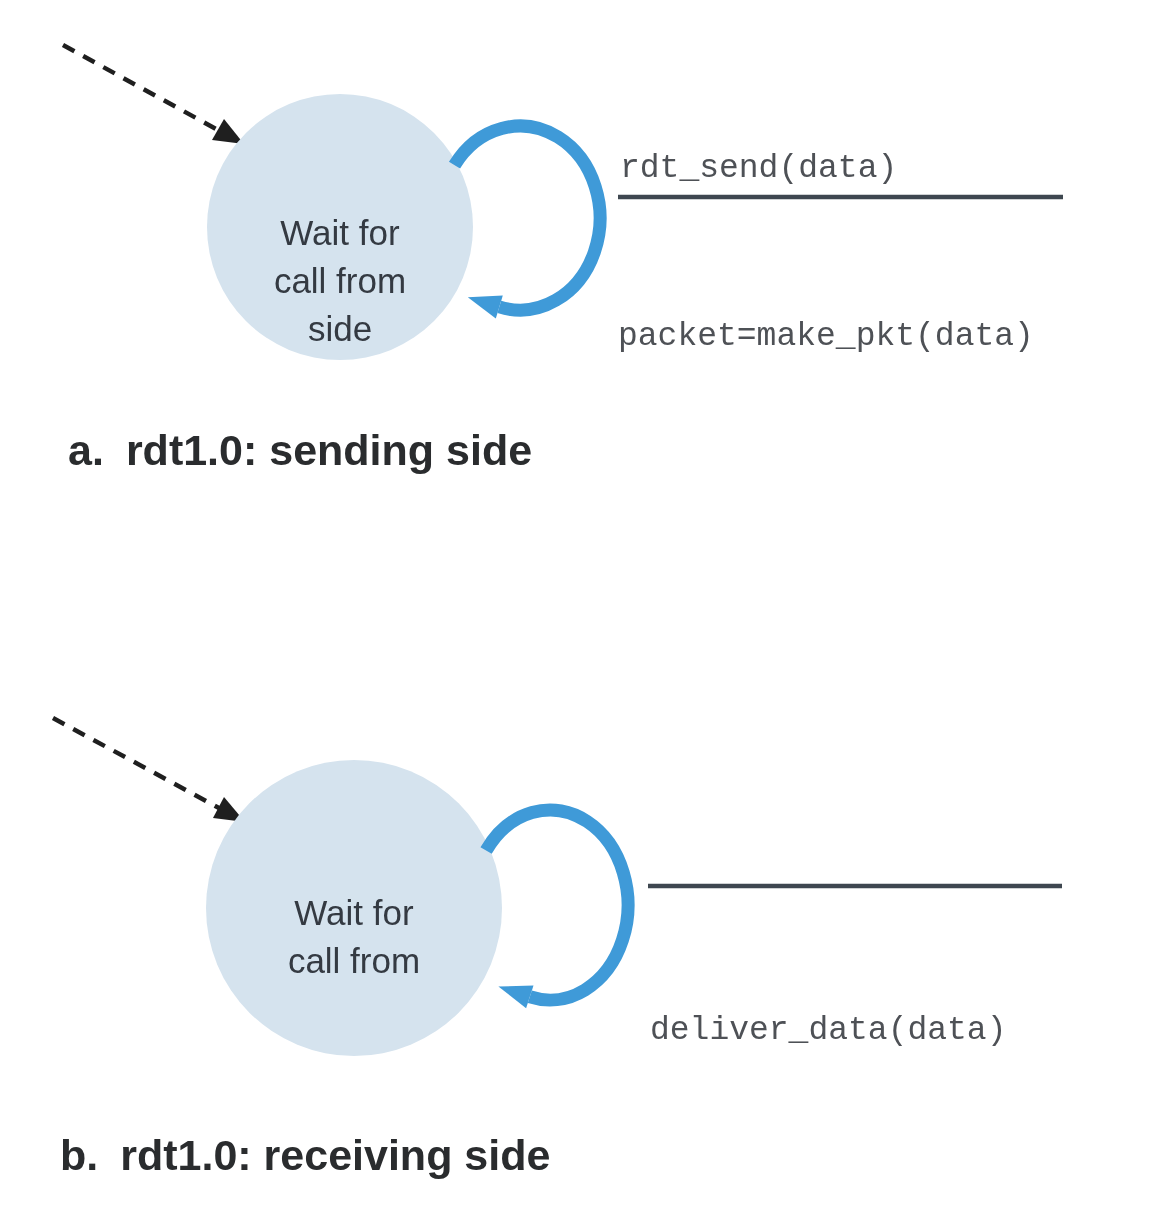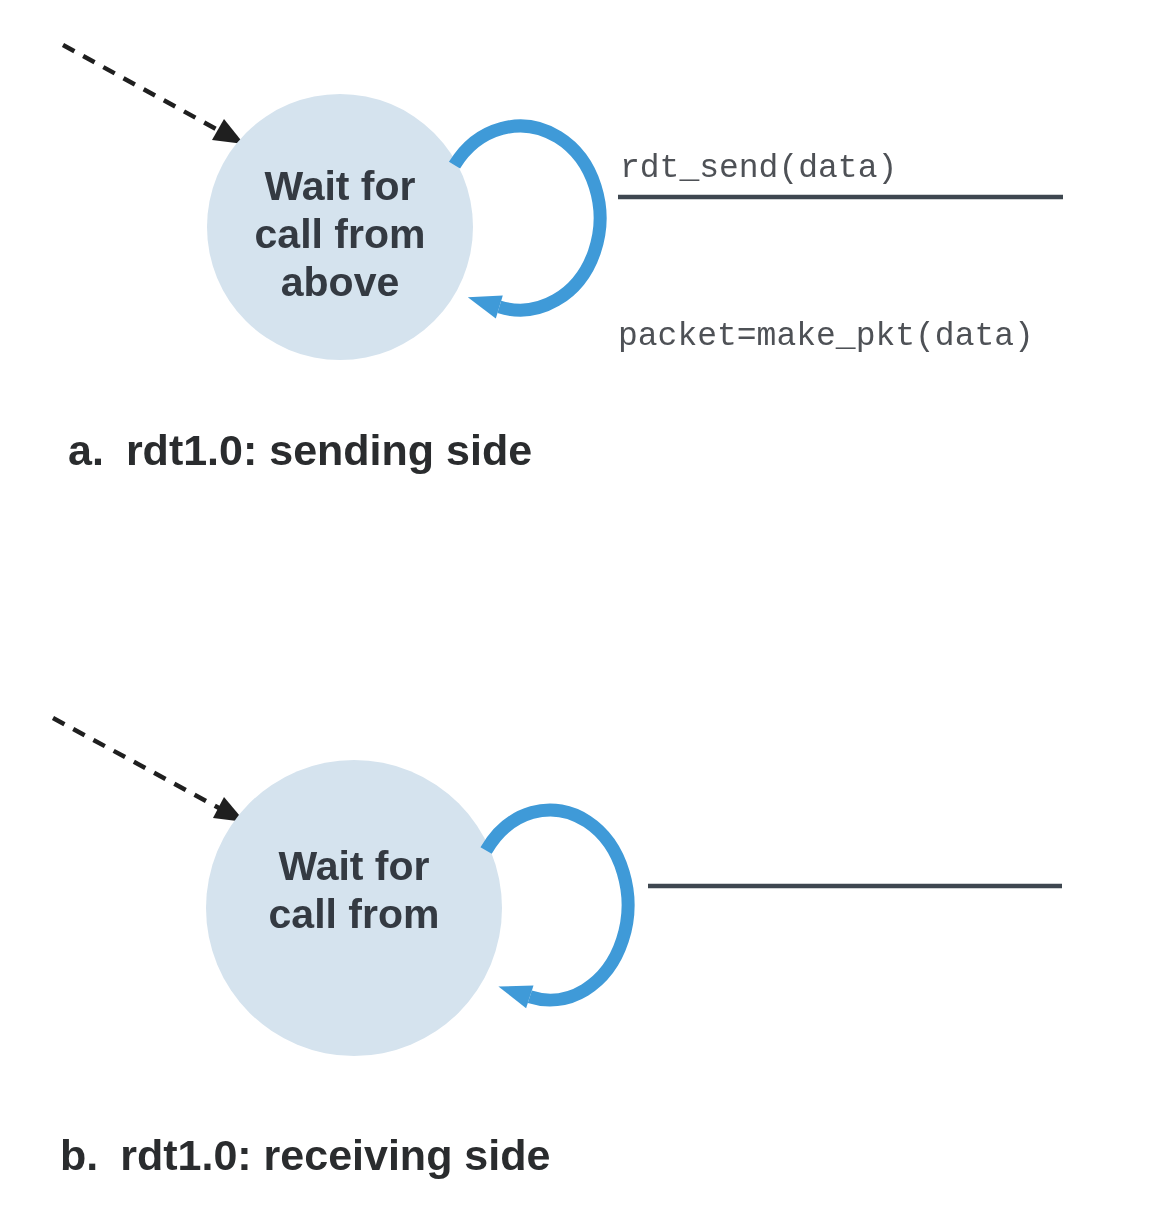--- a/index.html
+++ b/index.html
@@ -18,25 +18,26 @@
   #shapes {
     position: absolute;
     left: 0;
     top: 0;
   }
   .state-label {
     position: absolute;
     width: 300px;
     text-align: center;
     font-family: "Liberation Sans", sans-serif;
-    font-size: 41px;
+    font-size: 35px;
     line-height: 48px;
-    font-weight: 700;
+    font-weight: 400;
     color: #343a42;
     letter-spacing: 0px;
+    margin-top: 47px;
   }
   .code {
     position: absolute;
     font-family: Liberation Mono, monospace;
     font-size: 33px;
     line-height: 45px;
     color: #4e5156;
     white-space: pre;
   }
   .caption {
@@ -75,39 +76,40 @@
       <circle cx="354" cy="908" r="148" fill="#d5e3ee"></circle>
       <path d="M 486.1 850.5 A 78 95 0 1 1 529.8 996.8" fill="none" stroke="#3f9ad8" stroke-width="13"></path>
       <polygon points="498.4,986.5 533.5,985.4 526.1,1008.2" fill="#3f9ad8"></polygon>
       <line x1="648" y1="886" x2="1062" y2="886" stroke="#3e4750" stroke-width="4.5"></line>
     </g>
   </svg>
 
   <div class="state-label" style="left:190px; top:162px;">
     <div>Wait for</div>
     <div>call from</div>
-    <div>above</div>
+    <div>side</div>
   </div>
 
   <div class="code" style="left:620px; top:146px;">rdt_send(data)</div>
 
   <div class="code" style="left:618px; top:224px;">
     <div>packet=make_pkt(data)</div>
   </div>
 
   <div class="caption" style="left:68px; top:424px;">
     <span class="prefix">a.</span><span>rdt1.0: sending side</span>
   </div>
 
   <div class="state-label" style="left:204px; top:842px;">
     <div>Wait for</div>
     <div>call from</div>
   </div>
 
 
   <div class="code" style="left:650px; top:918px;">
+    <div>deliver_data(data)</div>
   </div>
 
   <div class="caption" style="left:60px; top:1129px;">
     <span class="prefix">b.</span><span>rdt1.0: receiving side</span>
   </div>
 
 </div>
 
 </body></html>

